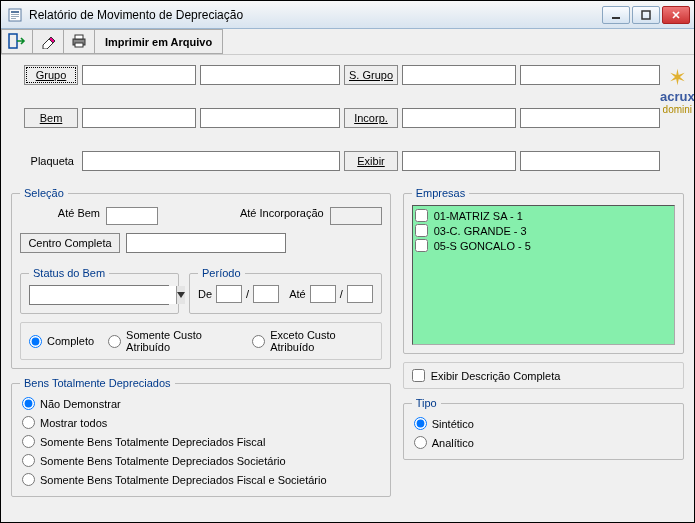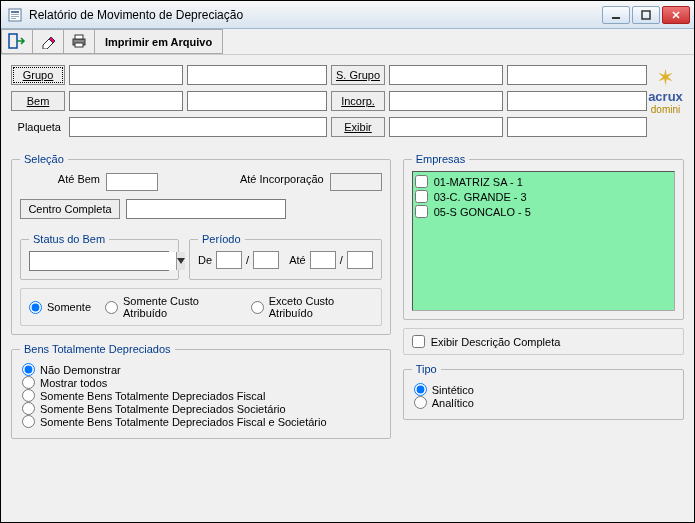--- a/index.html
+++ b/index.html
@@ -72,22 +72,23 @@
   }
   .toprow {
     display: flex;
     align-items: flex-start;
   }
   .topgrid {
     flex: 1;
     display: grid;
     grid-template-columns: 54px 114px 140px 54px 114px 140px;
     grid-auto-rows: 24px;
-    gap: 2px 4px;
+    gap: 19px 4px;
     align-items: center;
+    margin-left: 13px;
   }
   .btncell {
     height: 20px;
     border: 1px solid #888;
     background: #eee;
     display: flex; align-items: center; justify-content: center;
     cursor: pointer;
     font-size: 11px;
   }
   .btncell.focused { outline: 1px dotted #000; outline-offset: -3px; }
@@ -133,21 +134,21 @@
     width: 140px; height: 20px;
     border: 1px solid #7a7a7a; background:#fff;
   }
   .combo input { border:none; flex:1; font:inherit; padding:0 2px; }
   .combo .drop { width:16px; background:#e4e4e4; border-left:1px solid #999;
     display:flex;align-items:center;justify-content:center; cursor:pointer;}
   .periodo-row { display:flex; align-items:center; gap:4px; }
   .mini { width:26px; height:18px; border:1px solid #888; background:#fff; font:inherit; text-align:center; padding:0;}
   .radio-row { display:flex; align-items:center; gap:14px; padding: 4px 4px; }
   .radio-row label, .radios label { display:flex; align-items:center; gap:5px; cursor:pointer; }
-  .radios { display:flex; flex-direction:column; padding: 2px 2px; }
+  .radios { display:flex; flex-direction:column; gap:6px; padding: 2px 2px; }
   .empresas-list {
     border: 1px inset #aaa;
     background:#86efac;
     height: 140px;
     overflow-y: scroll;
     padding: 2px;
   }
   .empresas-list label { display:flex; align-items:center; gap:6px; padding:1px 0; cursor:pointer;}
   .chkline { display:flex; align-items:center; gap:6px; padding: 6px 4px; }
   input[type=radio], input[type=checkbox] { margin:0; }
@@ -311,21 +312,21 @@
                 <input class="mini" style="">
                 <span>/</span>
                 <input class="mini" style="">
               </div>
             </fieldset>
           </div>
 
           <div class="inner-frame radio-row">
             <label>
                 <input type="radio" name="custo" checked="" style="">
-                <span>Somente</span>
+                <span>Completo</span>
               </label>
             <label>
                 <input type="radio" name="custo" style="">
                 <span>Somente Custo Atribuído</span>
               </label>
             <label>
                 <input type="radio" name="custo" style="">
                 <span>Exceto Custo Atribuído</span>
               </label>
           </div>

